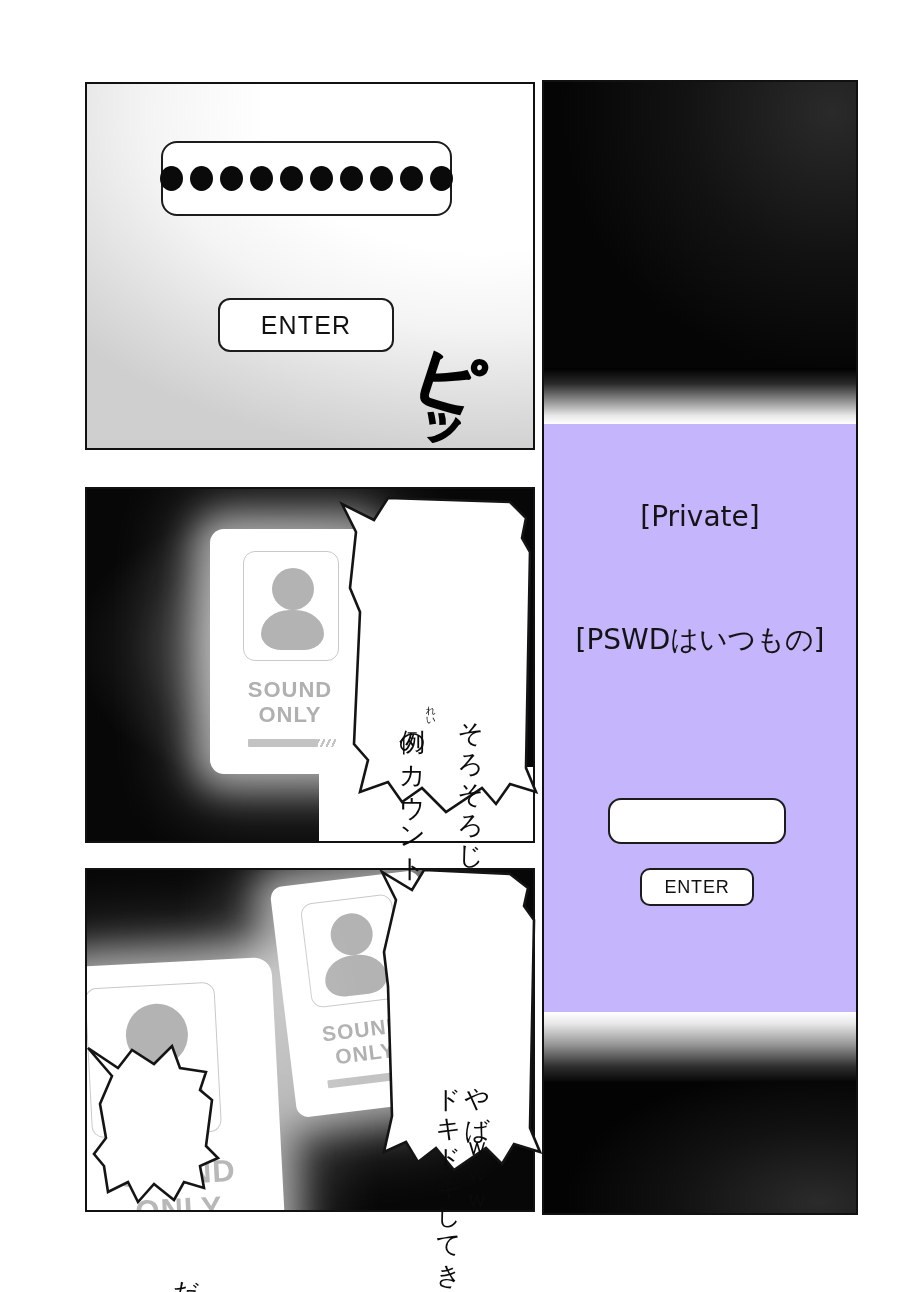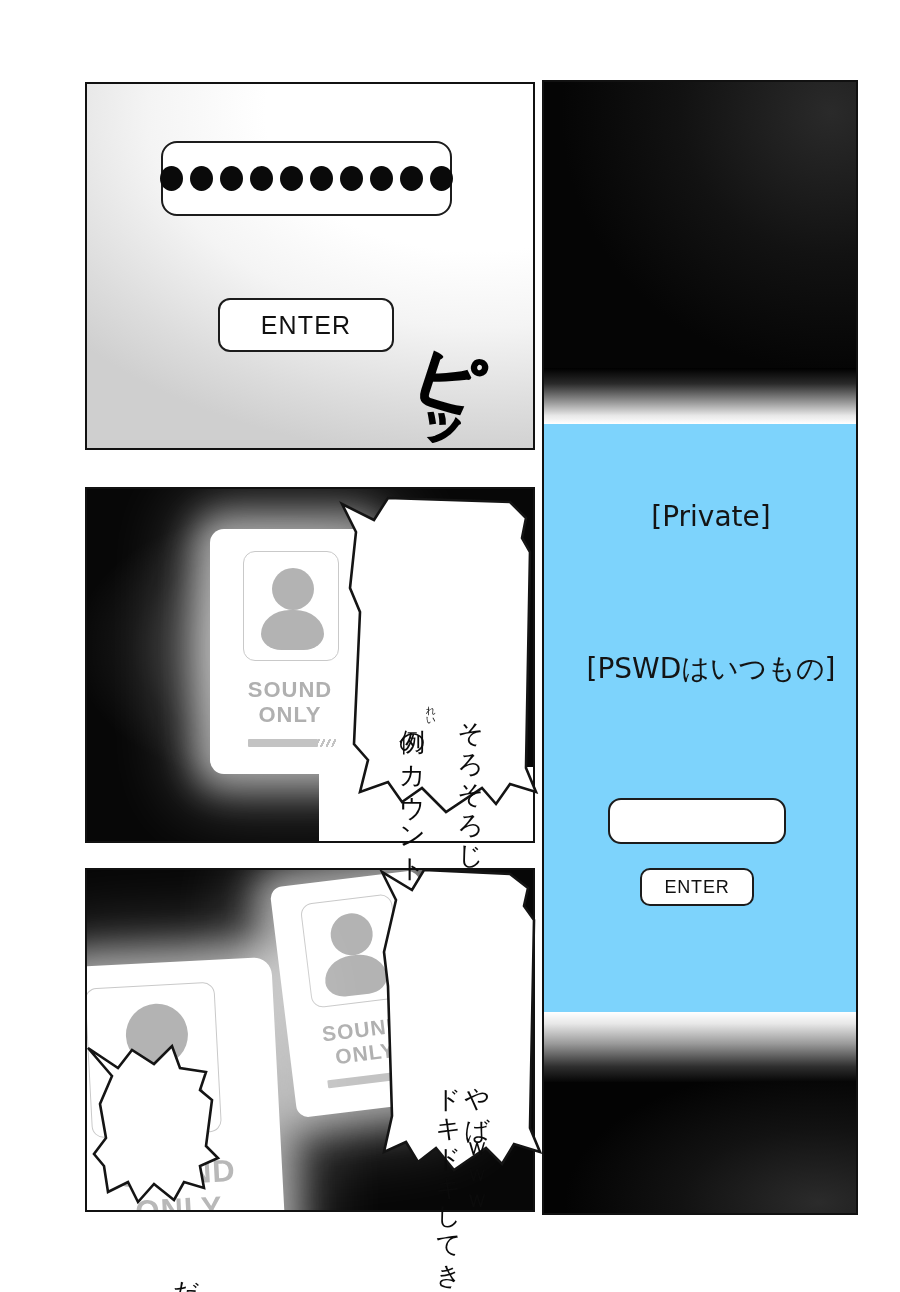--- a/index.html
+++ b/index.html
@@ -4,21 +4,21 @@
 <style>
   html,body{margin:0;padding:0;}
   body{
     width:900px;height:1292px;background:#ffffff;
     font-family:"Liberation Sans","DejaVu Sans",sans-serif;
     position:relative;overflow:hidden;
   }
   .page{position:absolute;inset:0;}
 
   
-  .panel{position:absolute;border:2px solid #111;background:#7dd3fc;overflow:hidden;box-sizing:border-box;}
+  .panel{position:absolute;border:2px solid #111;background:#c4b5fd;overflow:hidden;box-sizing:border-box;}
 
   
   #panel-login{left:85px;top:82px;width:450px;height:368px;}
   #panel-login .screen-bg{
     position:absolute;inset:0;
     background:
       radial-gradient(120% 95% at 88% 8%, #ffffff 40%, #f4f4f4 62%, #dcdcdc 86%, #cfcfcf 100%);
   }
   #pw-field{
     position:absolute;left:74px;top:57px;width:291px;height:75px;
@@ -122,21 +122,21 @@
   #bubble-count{left:340px;top:492px;width:200px;height:330px;}
   #bubble-count .txt{left:18px;top:26px;font-size:26px;height:256px;}
 
   #bubble-yaba{left:382px;top:866px;width:160px;height:320px;}
   #bubble-yaba .txt{left:14px;top:24px;font-size:25px;height:260px;}
 
   #bubble-dana{left:88px;top:1042px;width:150px;height:165px;}
   #bubble-dana .txt{left:44px;top:34px;font-size:26px;height:100px;}
 
   
-  #panel-room{left:542px;top:80px;width:316px;height:1135px;padding-left:11px;}
+  #panel-room{left:542px;top:80px;width:316px;height:1135px;}
   #room-top-dark{
     position:absolute;left:0;top:0;width:100%;height:300px;
     background:
       radial-gradient(120% 120% at 92% 10%, #2a2a2a 0%, #121212 40%, #050505 72%),
       #000;
   }
   #room-top-fade{
     position:absolute;left:0;top:286px;width:100%;height:56px;
     background:linear-gradient(#000 0%,#2a2a2a 28%,#9a9a9a 62%,#e8e8e8 85%,#fff 100%);
   }
@@ -149,21 +149,21 @@
     background:
       radial-gradient(110% 140% at 88% 92%, #2b2b2b 0%, #121212 40%, #030303 74%),
       #000;
   }
   .room-line{
     position:absolute;width:100%;text-align:center;color:#141414;
     font-family:"DejaVu Sans","Liberation Sans",sans-serif;
   }
   #room-line-1{top:418px;font-size:28px;}
   #room-line-2{top:492px;font-size:28px;}
-  #room-line-3{top:568px;font-size:28px;}
+  #room-line-3{top:539px;font-size:28px;}
   #room-input{
     position:absolute;left:64px;top:716px;width:178px;height:46px;
     border:2.5px solid #1c1c1c;border-radius:13px;background:#fff;box-sizing:border-box;
   }
   #enter-btn-2{
     position:absolute;left:96px;top:786px;width:114px;height:38px;
     border:2.5px solid #1c1c1c;border-radius:10px;background:#fff;box-sizing:border-box;
     display:flex;align-items:center;justify-content:center;
     font-size:18px;letter-spacing:.8px;color:#111;
   }

